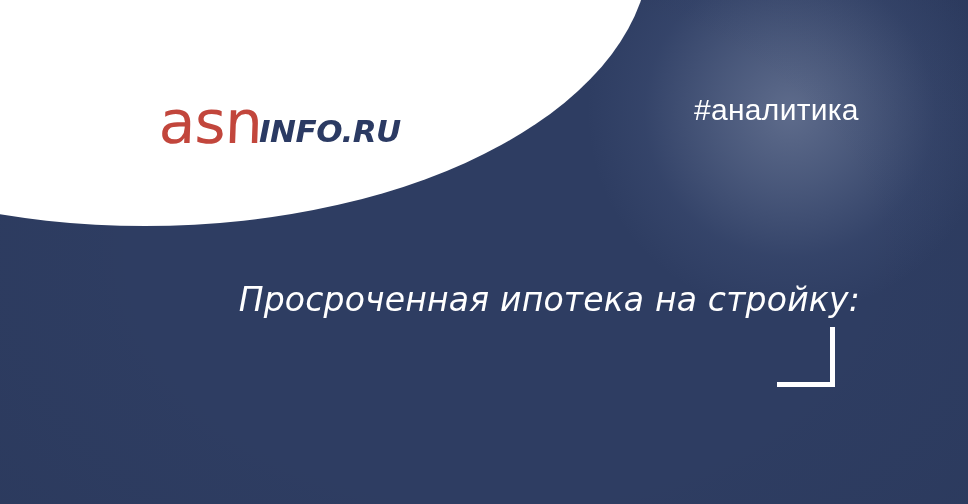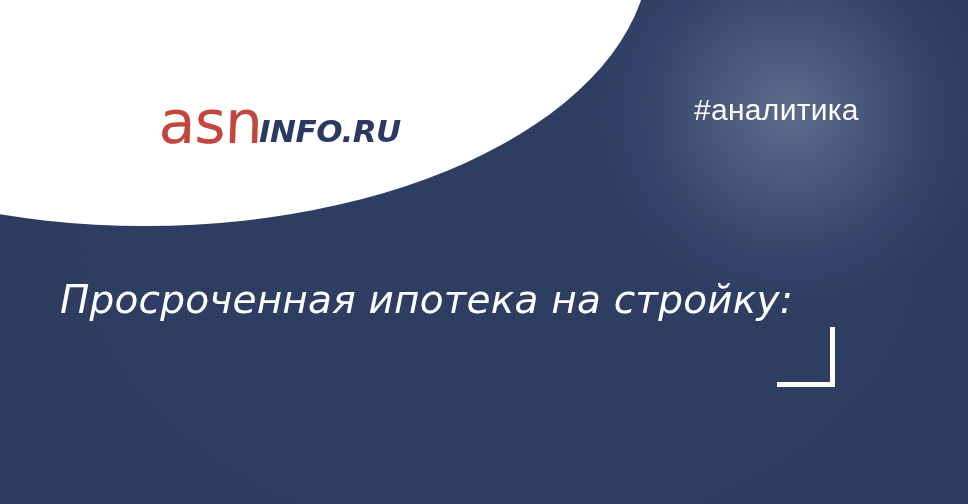--- a/index.html
+++ b/index.html
@@ -108,23 +108,23 @@
     letter-spacing: 0.3px;
     white-space: nowrap;
   }
 
   
   .headline {
     position: absolute;
     left: 60px;
     top: 274px;
     width: 800px;
-    text-align: left;
+    text-align: right;
     font-family: "DejaVu Sans", sans-serif;
-    font-size: 39px;
+    font-size: 33px;
     line-height: 51px;
     font-style: italic;
     font-weight: 400;
     color: #FFFFFF;
     letter-spacing: 0.2px;
   }
   .headline .hl-line {
     display: block;
     white-space: nowrap;
   }

